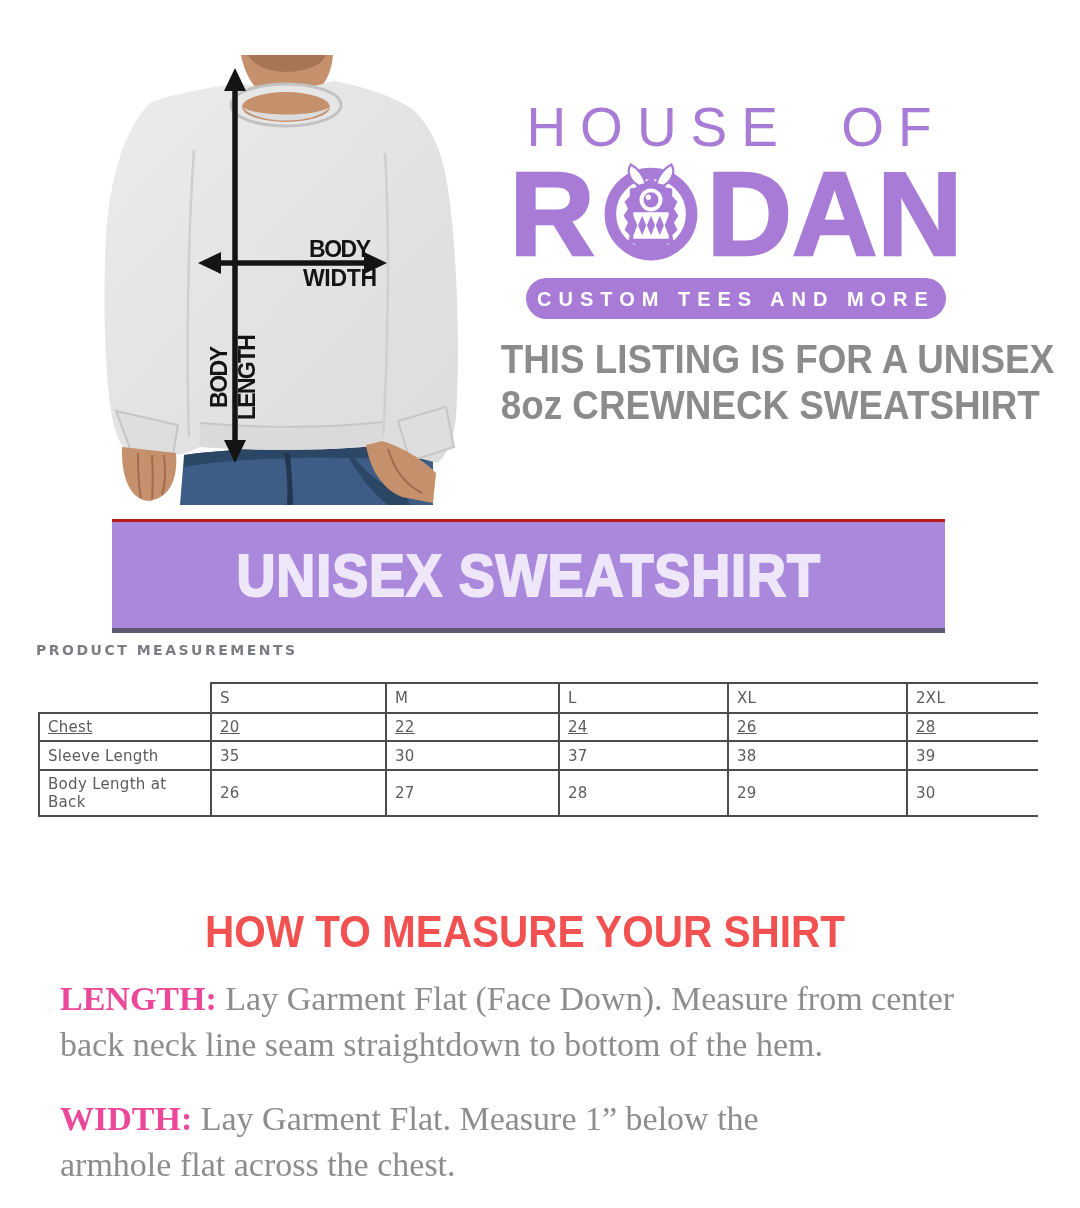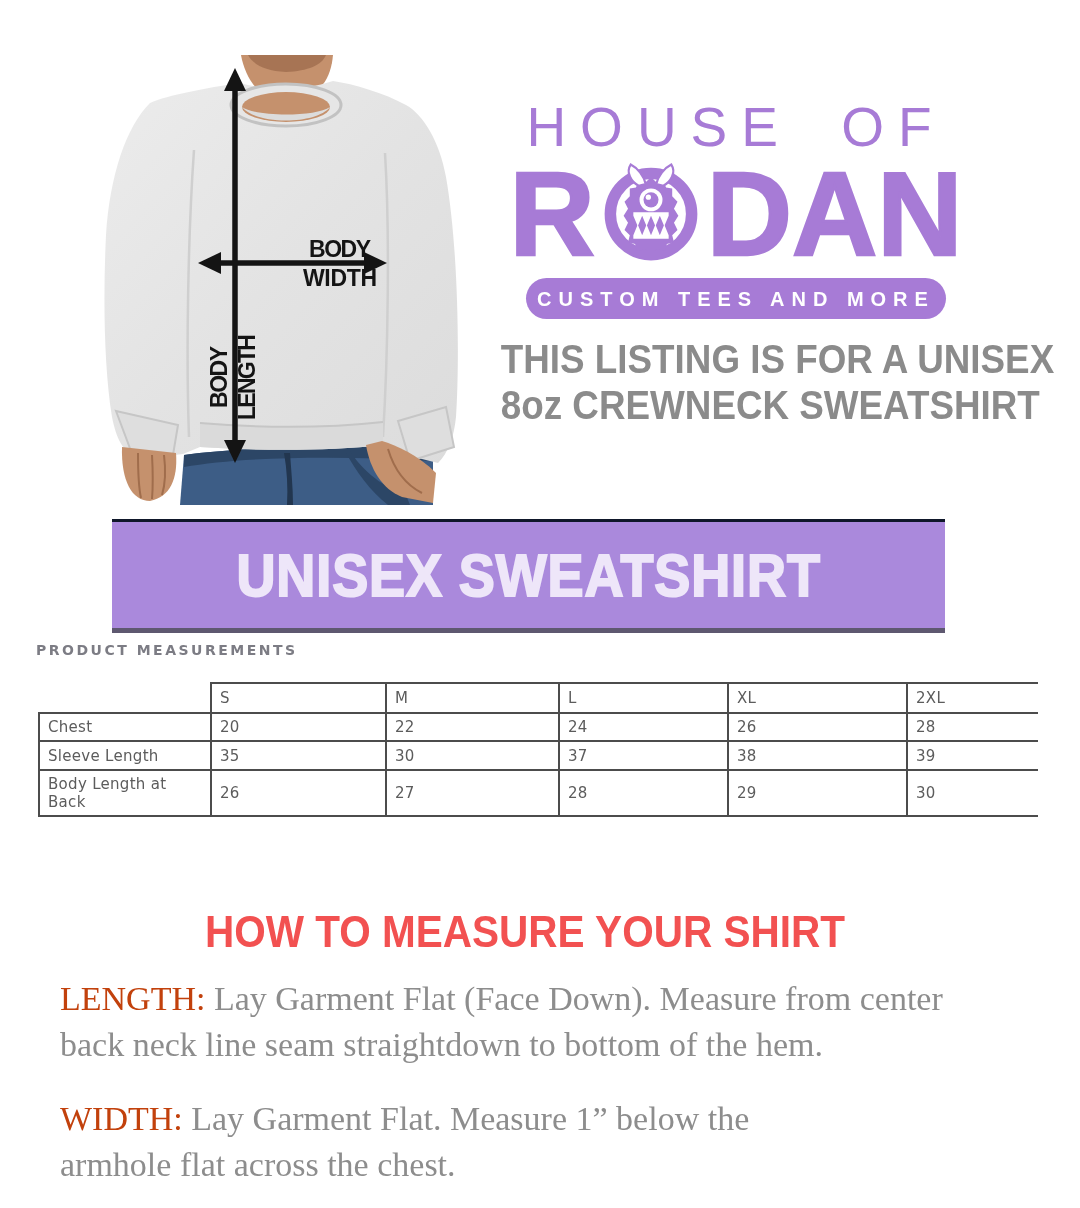--- a/index.html
+++ b/index.html
@@ -18,49 +18,49 @@
   .brand-tagline{margin:8px auto 0;width:420px;height:41px;border-radius:21px;background:var(--purple);
                  color:#fff;font-size:20px;line-height:42px;letter-spacing:7px;font-weight:700;white-space:nowrap;}
 
   
   .listing{position:absolute;left:480px;top:336px;width:520px;text-align:center;
            font-weight:bold;font-size:40px;line-height:46px;color:#8b8b8b;
            transform:scaleX(0.92);transform-origin:50% 0;white-space:nowrap;}
 
   
   .banner{position:absolute;left:112px;top:519px;width:833px;height:106px;background:var(--banner);
-          border-top:3px solid #0f172a;border-bottom:5px solid #5e5870;box-sizing:content-box;
+          border-top:3px solid #b91c1c;border-bottom:5px solid #5e5870;box-sizing:content-box;
           display:flex;align-items:center;justify-content:center;}
   .banner-label{font-size:60px;font-weight:900;color:#eee6f9;letter-spacing:1px;
                 -webkit-text-stroke:2px currentColor;transform:scaleX(0.9);white-space:nowrap;}
 
   
   .pm-heading{position:absolute;left:36px;top:642px;font-family:"DejaVu Sans",sans-serif;
               font-weight:bold;font-size:14px;letter-spacing:2.5px;color:#7c7c84;white-space:nowrap;}
   table.pm{position:absolute;left:38px;top:682px;width:999px;border-collapse:collapse;table-layout:fixed;
            font-family:"DejaVu Sans",sans-serif;font-size:15px;color:#5c5c5c;}
   table.pm td,table.pm th{border:2px solid #4c4c4c;padding:2px 8px;text-align:left;font-weight:normal;
                           vertical-align:middle;letter-spacing:0.3px;overflow:hidden;}
   table.pm .corner{border:none;}
   table.pm .lastcol{border-right:none;}
   table.pm tr.hdr  td,table.pm tr.hdr  th{height:24px;}
-  table.pm tr.r0 td{height:22px;}
+  table.pm tr.r0 td{height:22px;text-decoration:underline;}
   table.pm tr.r1 td{height:23px;}
   table.pm tr.r2 td{height:40px;}
 
   .note{position:absolute;left:0;top:855px;width:932px;text-align:right;font-size:27px;color:#878787;}
 
   
   .howto-heading{position:absolute;left:0;top:906px;width:1050px;text-align:center;
                  font-weight:bold;font-size:45px;color:var(--red);transform:scaleX(0.9);transform-origin:50% 0;
                  white-space:nowrap;}
   .instructions{position:absolute;left:60px;top:976px;width:995px;
                 font-family:"Liberation Serif",serif;font-size:34px;line-height:46px;color:#8d8d8d;}
   .instr{margin:0 0 28px 0;}
-  .instr-label{font-weight:normal;color:#c2410c;}
+  .instr-label{font-weight:bold;color:#ec4899;}
 
   
   .svg-dim-label{font-family:"Liberation Sans",sans-serif;font-weight:bold;fill:#141414;}
 </style>
 </head>
 <body>
 
 <div id="page">
 
   <div class="photo">

